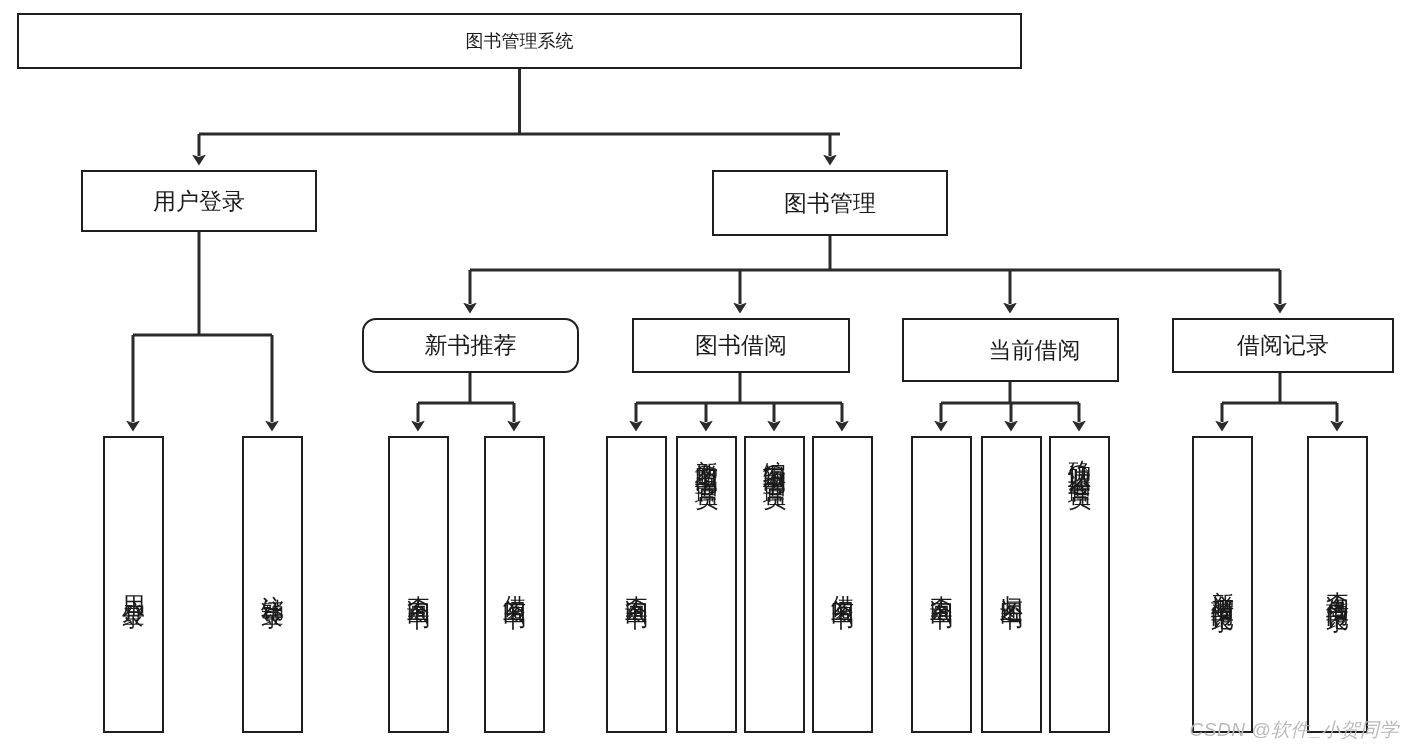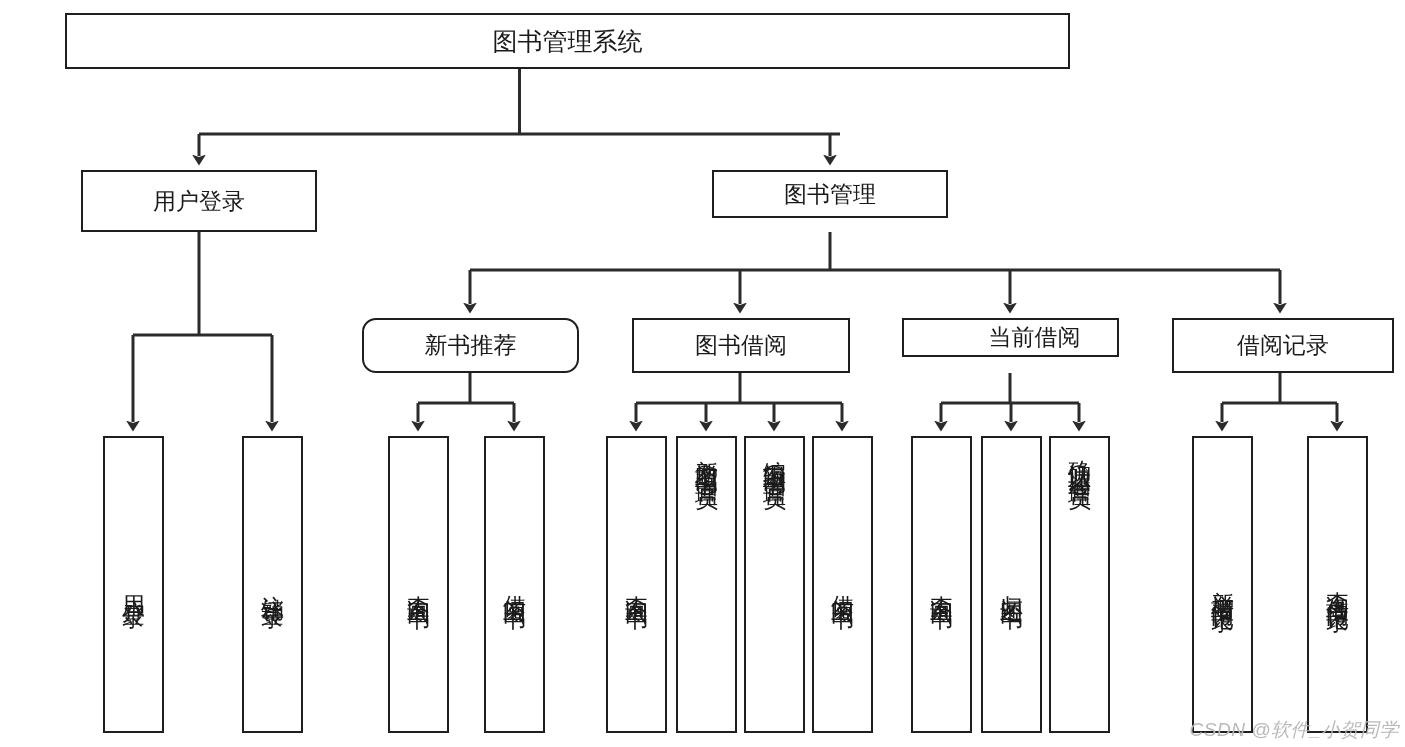--- a/index.html
+++ b/index.html
@@ -30,22 +30,21 @@
     position: absolute;
     box-sizing: border-box;
     border: 2.5px solid #1f1f1f;
     background: #ffffff;
     display: flex;
     align-items: center;
     justify-content: center;
     color: #1a1a1a;
   }
   .node.level-1 {
-    font-size: 25px;
-    margin-left: 48px;
+    font-size: 18px;
   }
   .node.level-2 {
     font-size: 23px;
   }
   .node.level-3 {
     font-size: 23px;
   }
   .node.leaf {
     font-size: 23px;
     align-items: center;
@@ -129,31 +128,31 @@
     </g>
   </svg>
 
   <div class="node level-1" style="left: 17px; top: 13px; width: 1005px; height: 56px;">
     <span>图书管理系统</span>
   </div>
 
   <div class="node level-2" style="left: 81px; top: 170px; width: 236px; height: 62px;">
     <span>用户登录</span>
   </div>
-  <div class="node level-2" style="left: 712px; top: 170px; width: 236px; height: 48px;">
+  <div class="node level-2" style="left: 712px; top: 170px; width: 236px; height: 66px;">
     <span>图书管理</span>
   </div>
 
   <div class="node level-3" style="left: 362px; top: 318px; width: 217px; height: 55px; border-radius: 14px;">
     <span>新书推荐</span>
   </div>
   <div class="node level-3" style="left: 632px; top: 318px; width: 218px; height: 55px;">
     <span>图书借阅</span>
   </div>
-  <div class="node level-3" style="left: 902px; top: 318px; width: 217px; height: 39px; padding-left: 48px;">
+  <div class="node level-3" style="left: 902px; top: 318px; width: 217px; height: 64px; padding-left: 48px;">
     <span>当前借阅</span>
   </div>
   <div class="node level-3" style="left: 1172px; top: 318px; width: 222px; height: 55px;">
     <span>借阅记录</span>
   </div>
 
   <div class="node leaf" style="left: 103px; top: 436px; width: 61px; height: 297px;">
     <span class="vtext">用户登录</span>
   </div>
   <div class="node leaf" style="left: 242px; top: 436px; width: 61px; height: 297px;">

